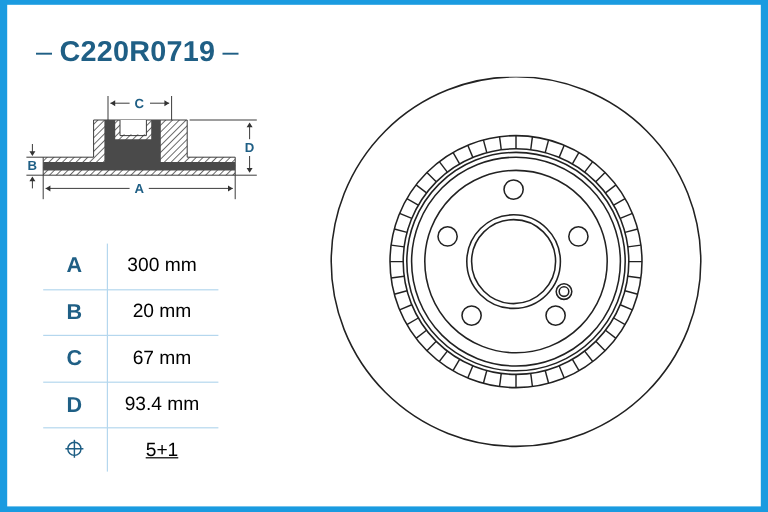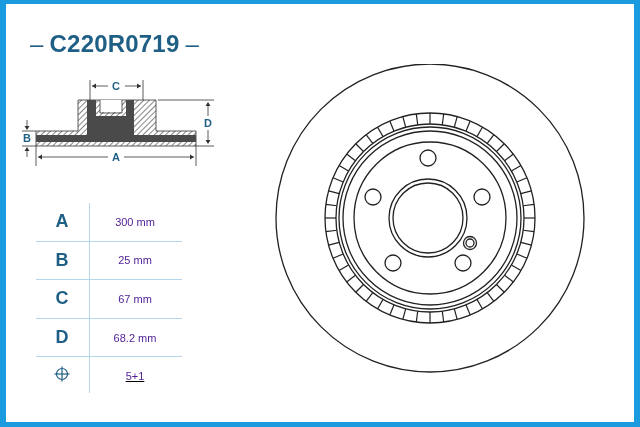--- a/index.html
+++ b/index.html
@@ -5,21 +5,21 @@
   html,body{margin:0;padding:0;}
   body{width:640px;height:427px;position:relative;overflow:hidden;background:#1a9be0;font-family:"Liberation Sans",sans-serif;}
   .frame{position:absolute;left:6px;top:4px;width:628px;height:418px;background:#fff;}
   .title{position:absolute;left:24px;top:30px;font-size:24px;font-weight:bold;color:#1f5f85;letter-spacing:0.2px;white-space:nowrap;}
   .title .dash{font-weight:normal;color:#1f5f85;margin:0 6px;}
   .profile{position:absolute;left:14px;top:72px;width:210px;height:110px;}
   .table{position:absolute;left:36px;top:203px;width:146px;}
   .row{position:relative;height:37.6px;border-bottom:1px solid #b5d7ee;display:flex;align-items:center;}
   .row:last-child{border-bottom:none;text-decoration:underline;}
   .key{width:52px;text-align:center;font-size:18px;font-weight:bold;color:#1f5f85;}
-  .val{flex:1;text-align:center;font-size:11px;color:#4c1d95;}
+  .val{flex:1;text-align:center;font-size:16px;color:#000000;}
   .vline{position:absolute;left:89px;top:203px;width:1px;height:190px;background:#b5d7ee;}
   .disc{position:absolute;left:270px;top:64px;width:360px;height:360px;}
 </style>
 </head>
 <body>
 
 <div class="frame"></div>
 
 <div class="title">
   <span class="dash">–</span><span>C220R0719</span><span class="dash">–</span>
@@ -69,29 +69,29 @@
 </svg>
 
 <div class="vline"></div>
 <div class="table">
   <div class="row">
     <div class="key">A</div>
     <div class="val">300 mm</div>
   </div>
   <div class="row">
     <div class="key">B</div>
-    <div class="val">25 mm</div>
+    <div class="val">20 mm</div>
   </div>
   <div class="row">
     <div class="key">C</div>
     <div class="val">67 mm</div>
   </div>
   <div class="row">
     <div class="key">D</div>
-    <div class="val">68.2 mm</div>
+    <div class="val">93.4 mm</div>
   </div>
   <div class="row">
     <div class="key">
       <svg width="16" height="16" viewBox="0 0 16 16">
         <circle cx="8" cy="8" r="5.5" fill="none" stroke="#1f5f85" stroke-width="1.2"></circle>
         <line x1="8" y1="0.5" x2="8" y2="15.5" stroke="#1f5f85" stroke-width="1.2"></line>
         <line x1="0.5" y1="8" x2="15.5" y2="8" stroke="#1f5f85" stroke-width="1.2"></line>
       </svg>
     </div>
     <div class="val">5+1</div>

